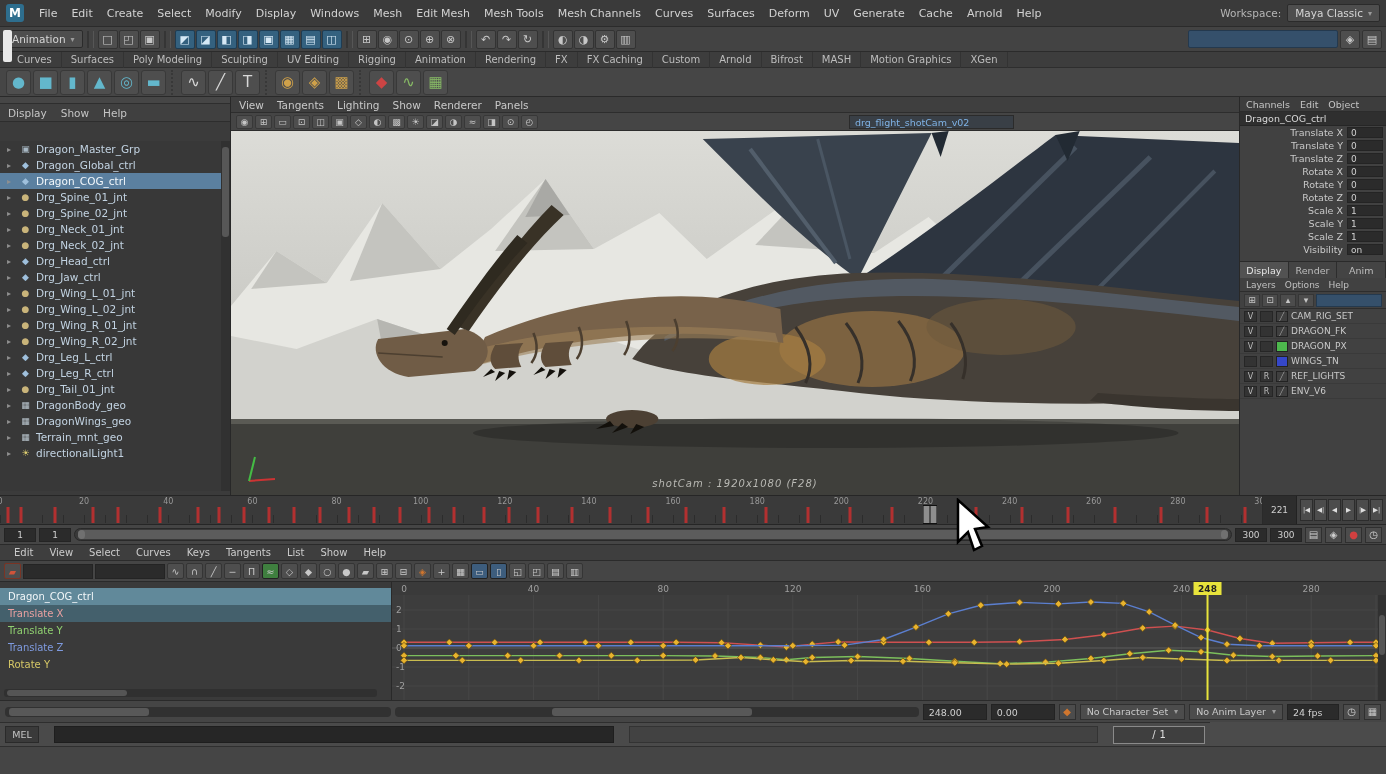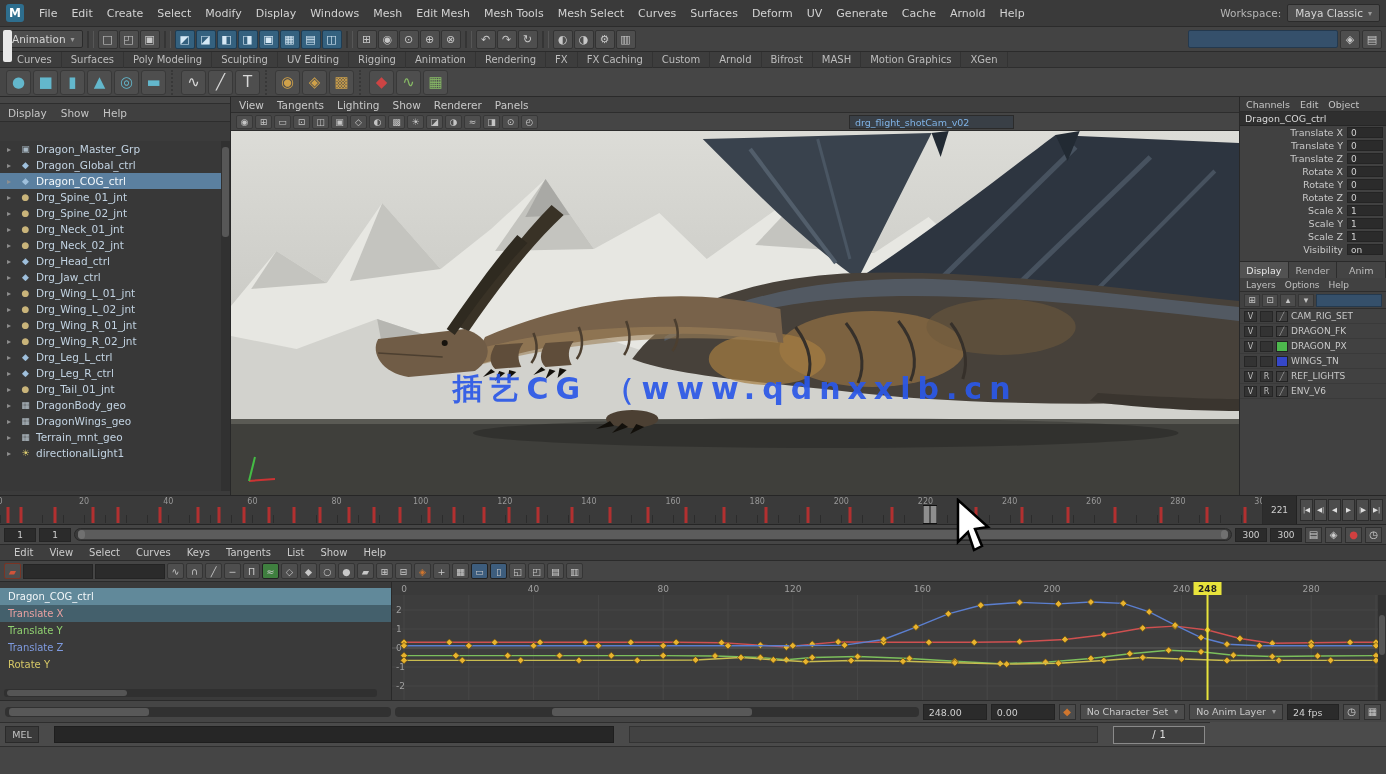--- a/index.html
+++ b/index.html
@@ -120,21 +120,21 @@
         <div class="menu-item">File</div>
         <div class="menu-item">Edit</div>
         <div class="menu-item">Create</div>
         <div class="menu-item">Select</div>
         <div class="menu-item">Modify</div>
         <div class="menu-item">Display</div>
         <div class="menu-item">Windows</div>
         <div class="menu-item">Mesh</div>
         <div class="menu-item">Edit Mesh</div>
         <div class="menu-item">Mesh Tools</div>
-        <div class="menu-item">Mesh Select</div>
+        <div class="menu-item">Mesh Channels</div>
         <div class="menu-item">Curves</div>
         <div class="menu-item">Surfaces</div>
         <div class="menu-item">Deform</div>
         <div class="menu-item">UV</div>
         <div class="menu-item">Generate</div>
         <div class="menu-item">Cache</div>
         <div class="menu-item">Arnold</div>
         <div class="menu-item">Help</div>
       </div>
     <div class="mb-right">
@@ -439,21 +439,21 @@
           <polygon points="308,236 300,244 312,239" fill="#14110c"></polygon>
           <polygon points="316,238 312,248 322,240" fill="#14110c"></polygon>
           <polygon points="326,237 324,247 333,239" fill="#14110c"></polygon>
           <ellipse cx="398" cy="288" rx="26" ry="9" fill="#4c4033"></ellipse>
           <polygon points="376,290 362,298 380,295" fill="#13100b"></polygon>
           <polygon points="388,292 378,302 394,296" fill="#13100b"></polygon>
           <polygon points="402,293 396,303 410,296" fill="#13100b"></polygon>
           <path d="M 860,262 C 920,266 970,268 1000,268 L 1000,280 C 950,280 890,276 852,270 Z" fill="#3a352f"></path>
         </g>
       </svg>
-      <div id="vp-watermark">插艺CG （www.qdnxxlb.cn</div>
+      <div id="vp-caption">shotCam : 1920x1080 (F28)</div>
       <svg id="vp-gizmo" width="56" height="36">
         <line x1="8" y1="30" x2="34" y2="28" stroke="#cc3333" stroke-width="2"></line>
         <line x1="8" y1="30" x2="14" y2="6" stroke="#44bb44" stroke-width="2"></line>
       </svg>
     </div>
   </div>
 
   <div id="rightpanel">
     <div id="cb-menus">
         <span>Channels</span>

